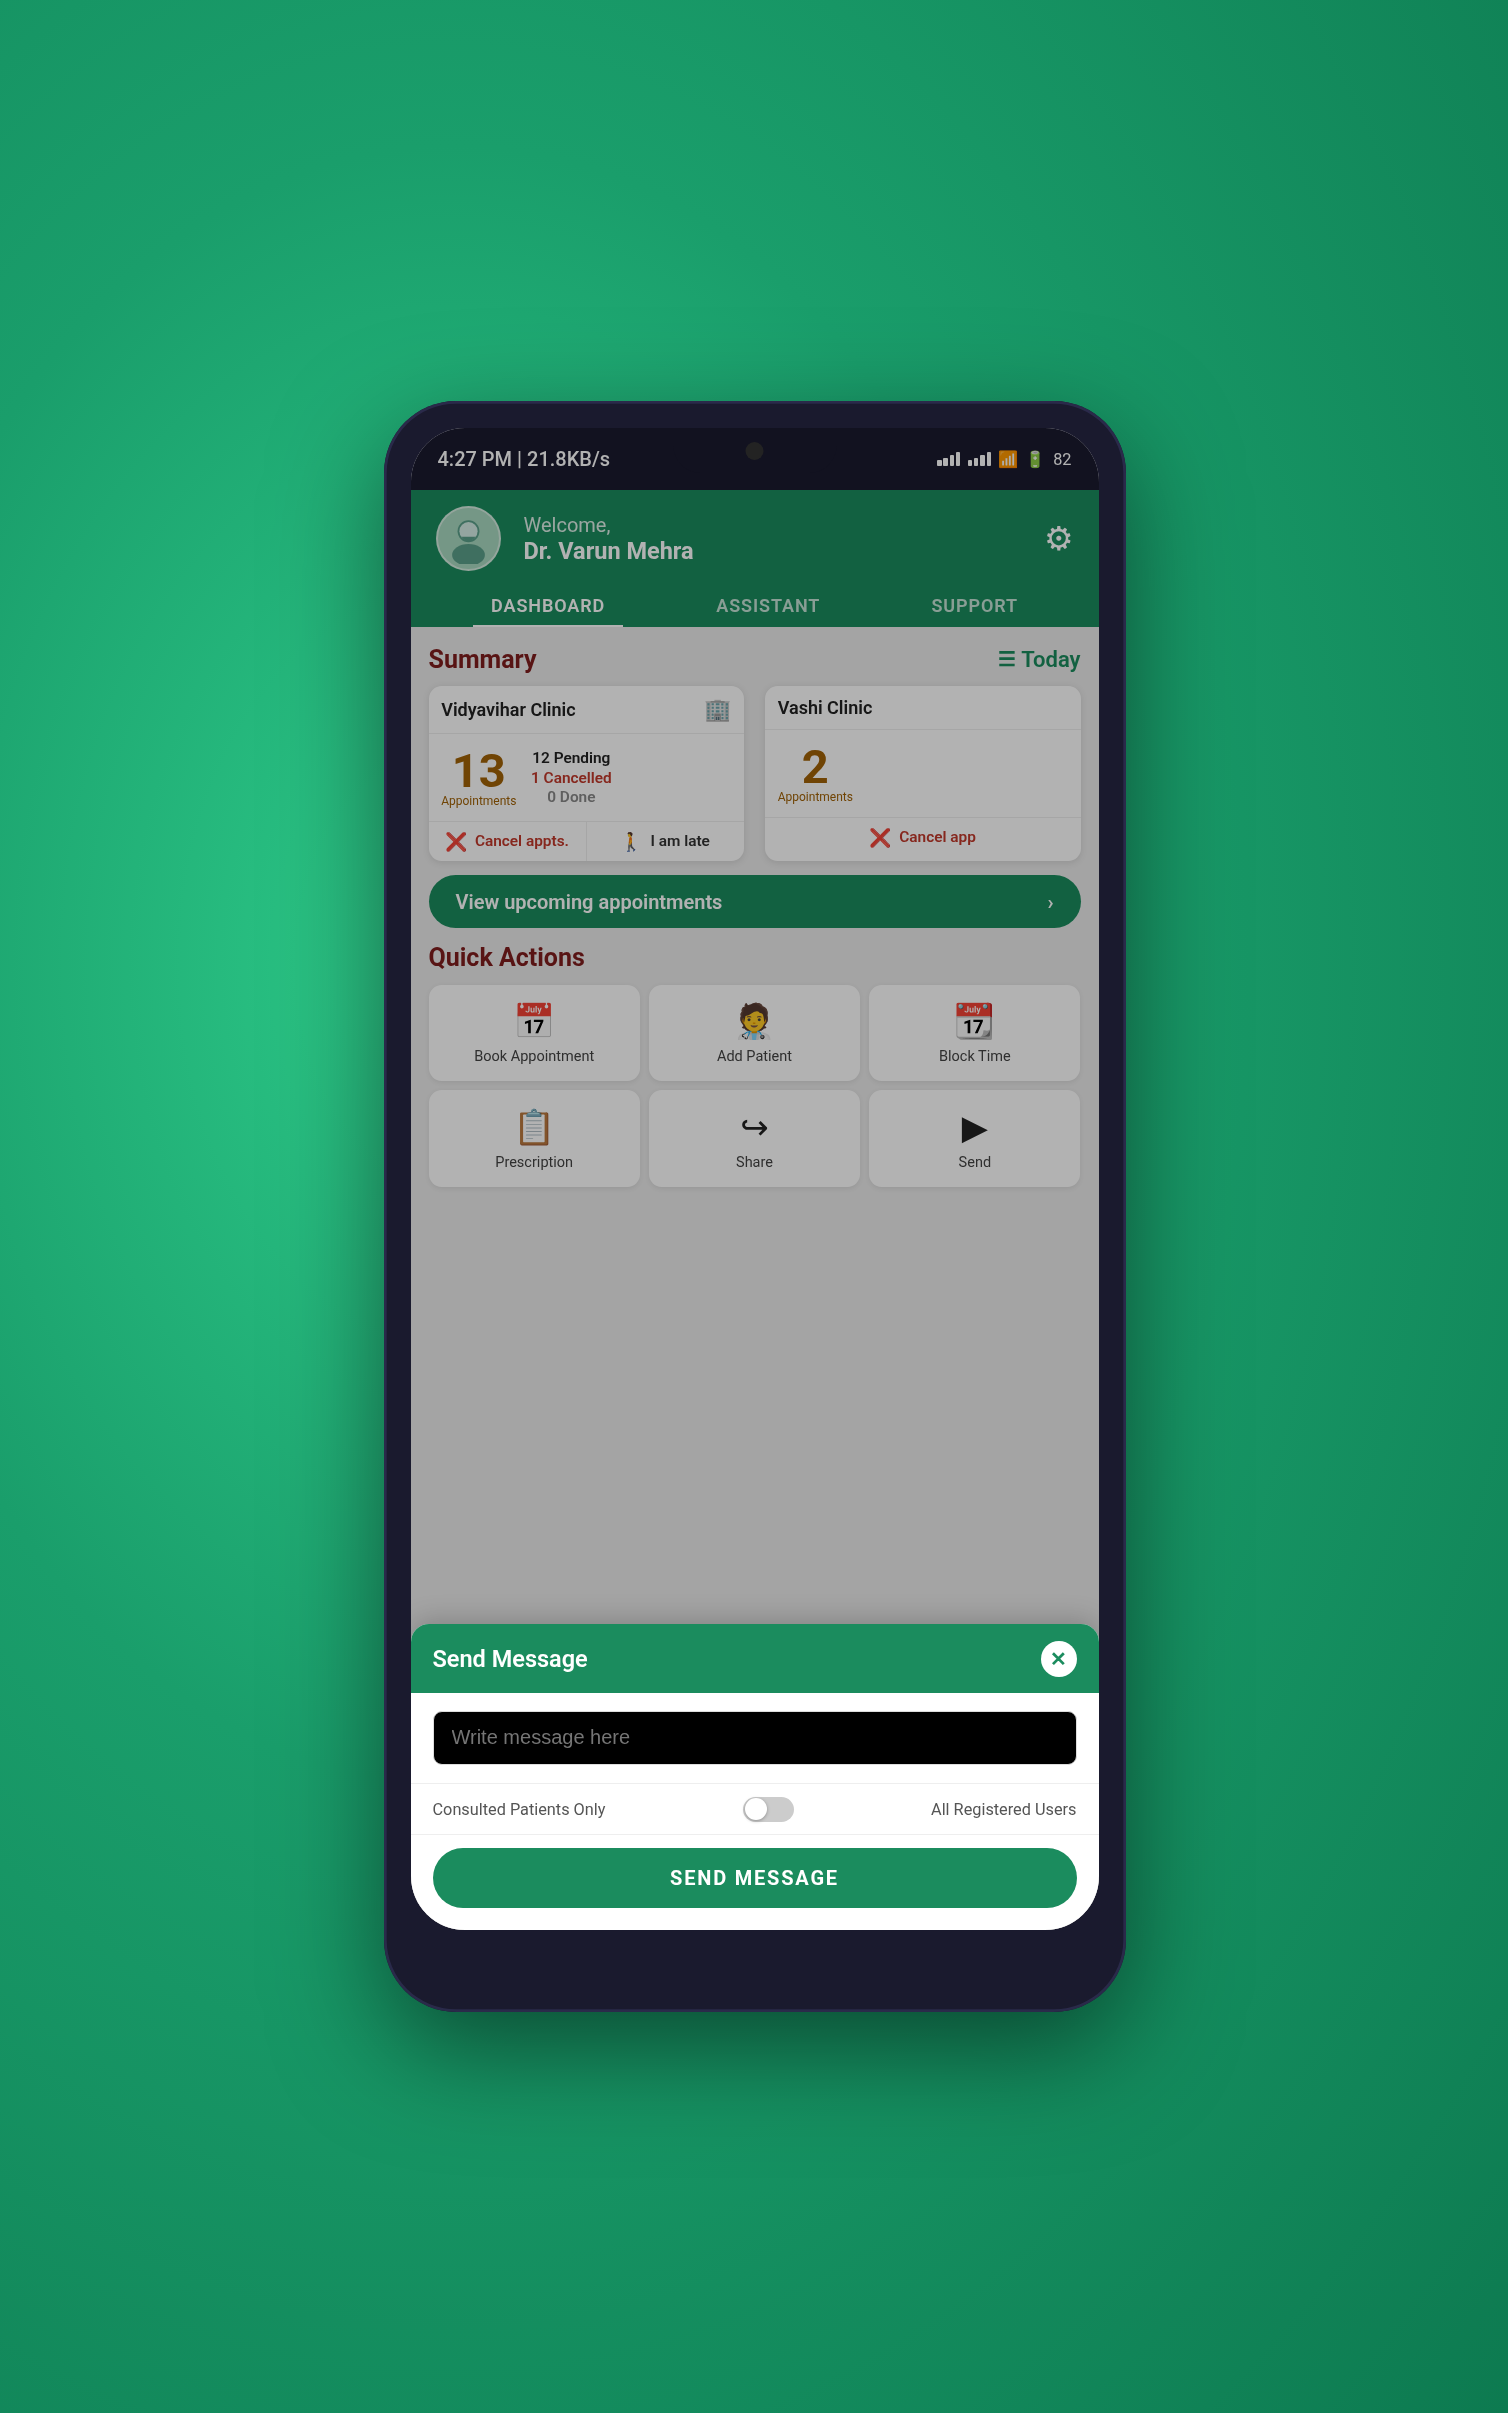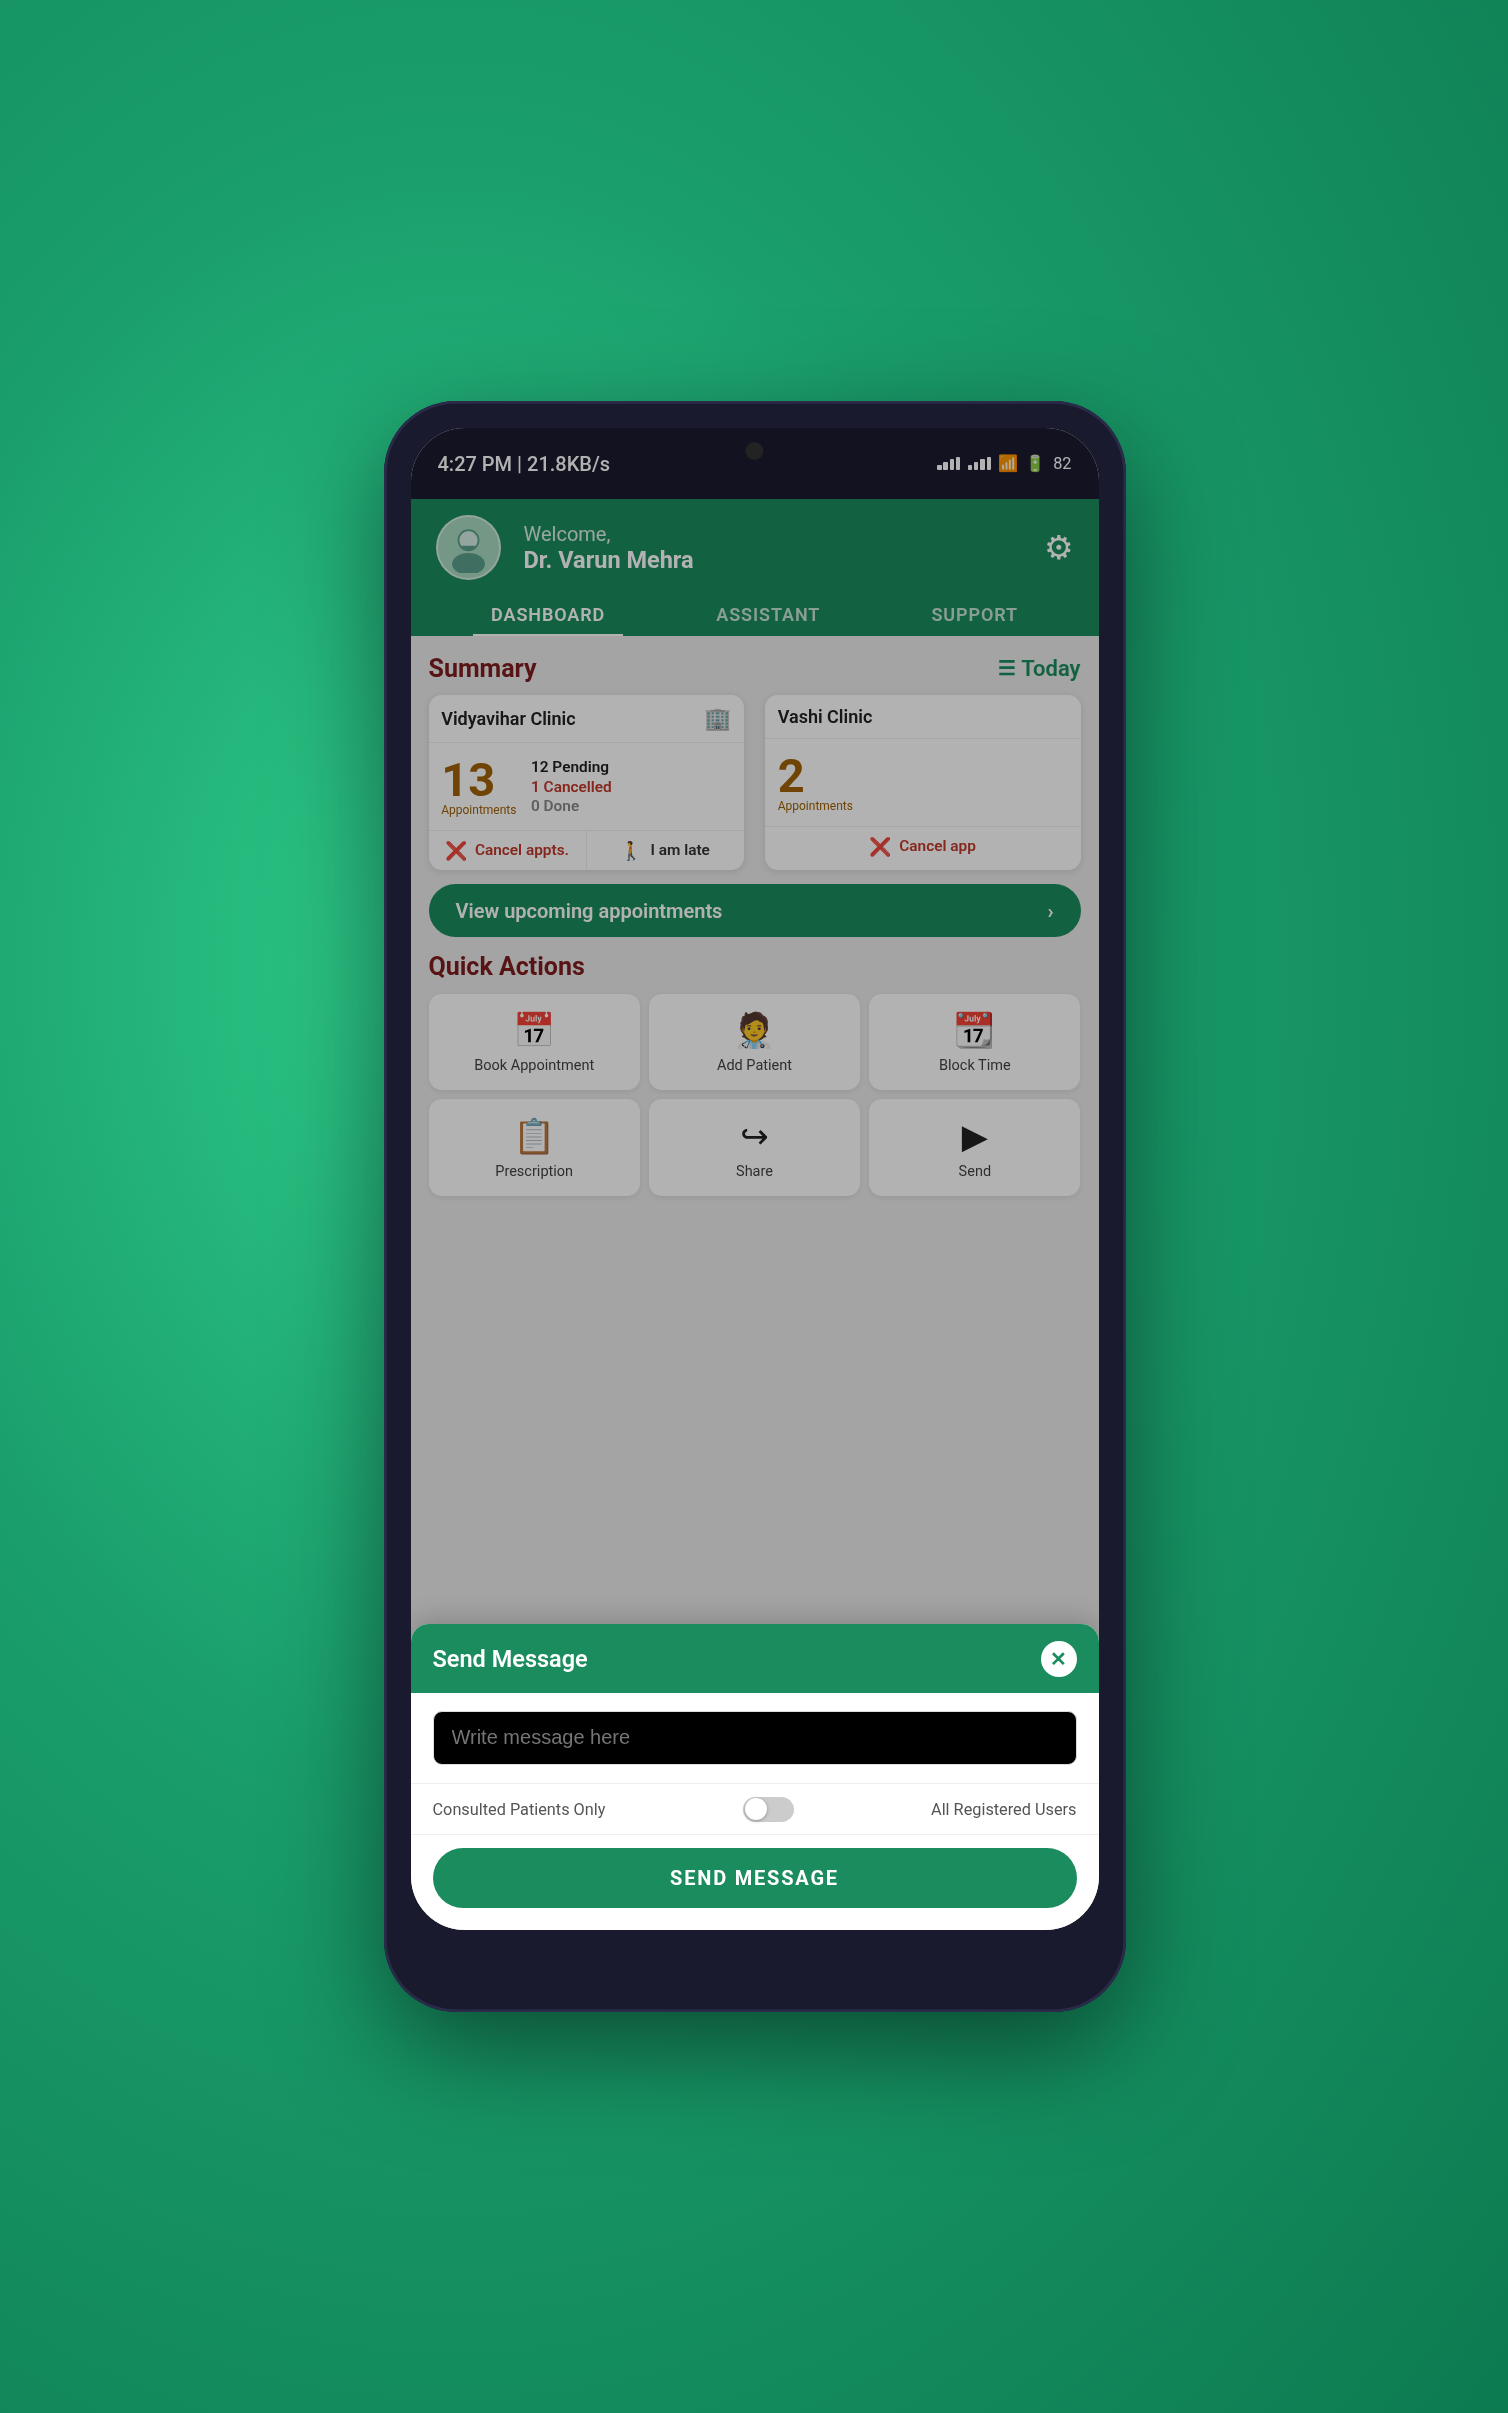--- a/index.html
+++ b/index.html
@@ -32,21 +32,21 @@
       border-radius: 54px;
       margin-top: 27px;
       overflow: hidden;
       position: relative;
       display: flex;
       flex-direction: column;
     }
     
     .status-bar {
       background: #1a1a2e;
-      height: 71px;
+      height: 62px;
       display: flex;
       align-items: center;
       justify-content: space-between;
       padding: 0 27px;
       flex-shrink: 0;
     }
     .status-left {
       color: white;
       font-size: 20px;
       font-weight: 500;
@@ -176,20 +176,21 @@
       font-weight: 600;
     }
     .filter-icon {
       font-size: 20px;
       color: #1b8c5e;
     }
     
     .clinics-row {
       display: flex;
       gap: 21px;
+      text-align: center;
     }
     .clinic-card {
       flex: 1;
       background: white;
       border-radius: 12.7px;
       overflow: hidden;
       box-shadow: 0 1.8px 7.2px rgba(0,0,0,0.1);
     }
     .clinic-header {
       display: flex;

